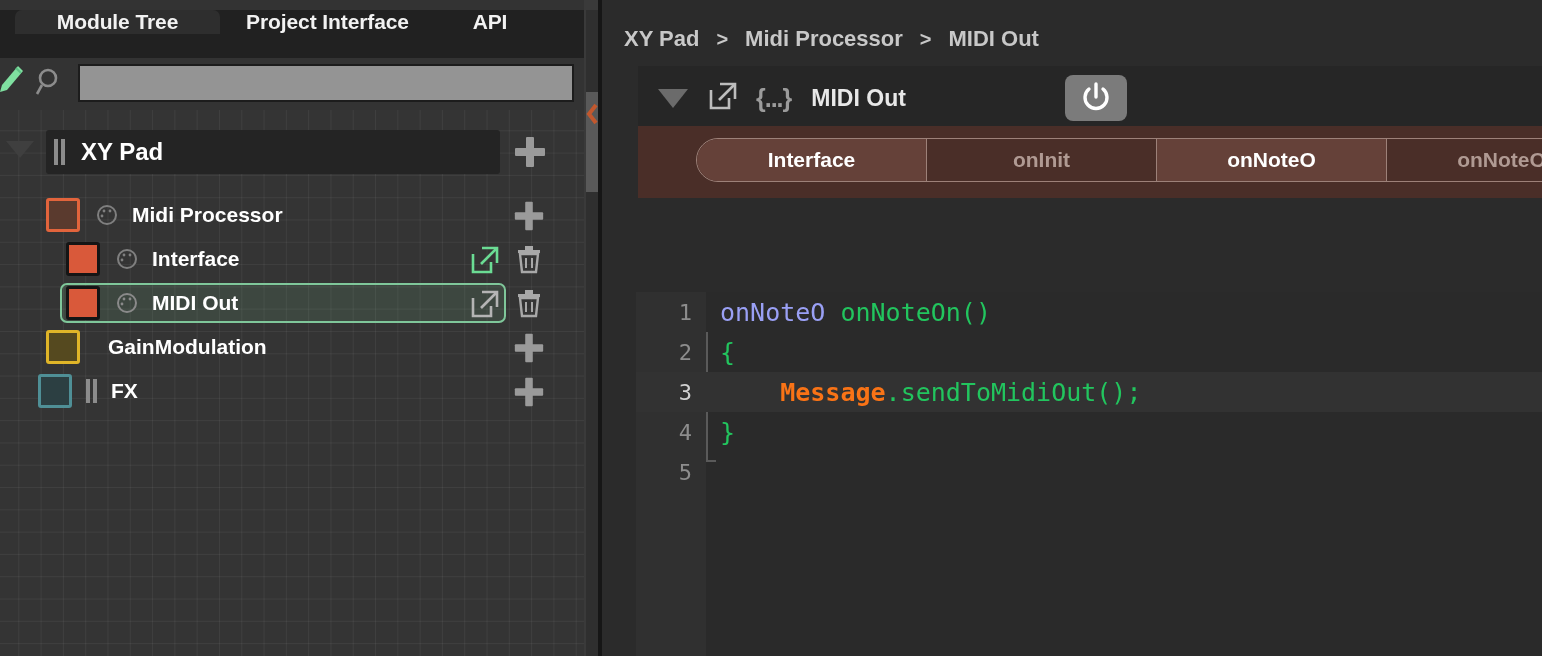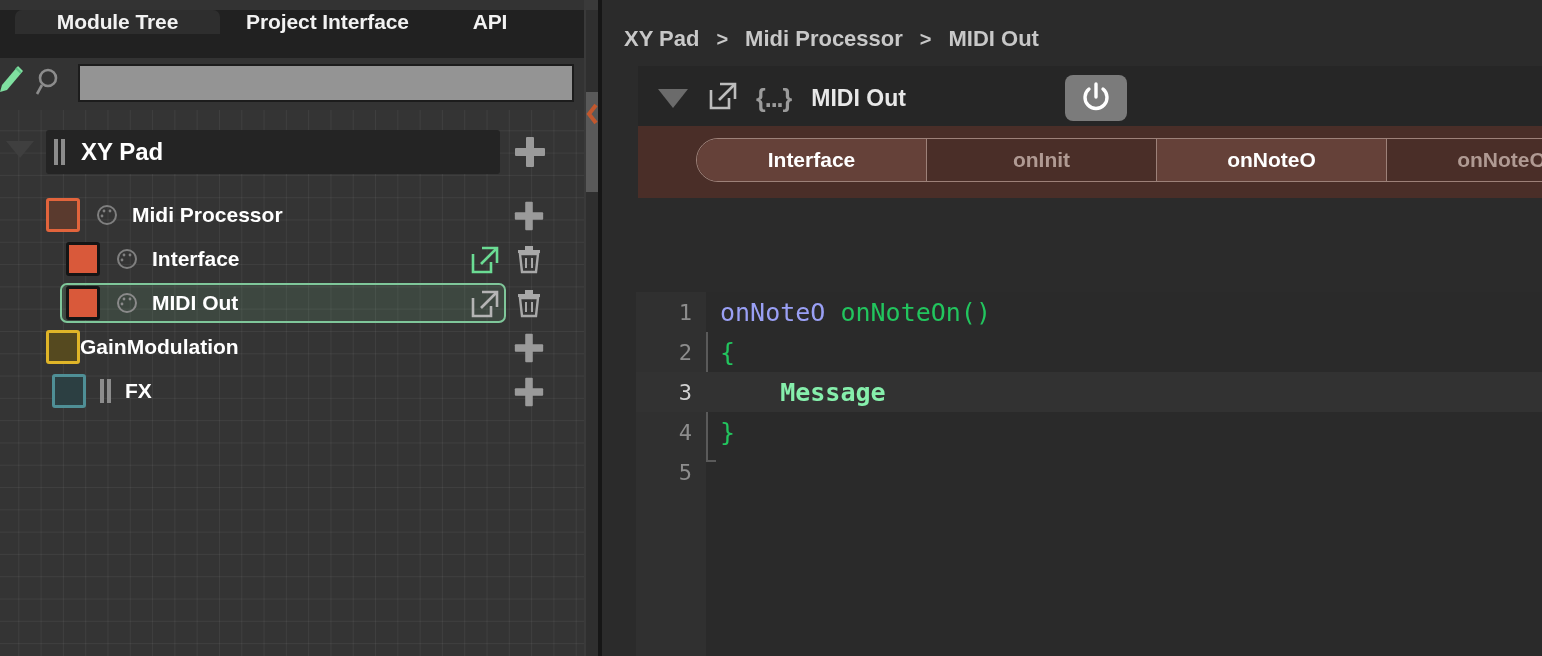--- a/index.html
+++ b/index.html
@@ -75,21 +75,21 @@
   .trow { position: absolute; height: 40px; display: flex; align-items: center; }
   .swatch { width: 34px; height: 34px; border: 3px solid #151515; border-radius: 3px; }
   .knob-icon { width: 22px; height: 22px; }
   .trow-label { color: #ffffff; font-size: 21px; font-weight: bold; white-space: nowrap; }
 
   #row-midiproc { left: 46px; top: 195px; width: 440px; }
   #row-interface { left: 66px; top: 239px; width: 440px; }
   #row-midiout  { left: 60px; top: 283px; width: 446px;
                   background: rgba(120,190,140,.14); border: 2px solid #7fc79a; border-radius: 7px; }
   #row-gainmod  { left: 46px; top: 327px; width: 440px; }
-  #row-fx       { left: 52px; top: 371px; width: 440px; }
+  #row-fx       { left: 38px; top: 371px; width: 440px; }
 
   .row-plus  { position: absolute; left: 512px; }
   .row-trash { position: absolute; left: 514px; }
   .row-extlink { position: absolute; }
 
   
   #left-strip {
     position: absolute; left: 584px; top: 0; width: 16px; height: 656px;
     background: #3a3a3a;
   }
@@ -174,21 +174,21 @@
   .code-line .lt {
     position: absolute; left: 84px; height: 40px; display: flex; align-items: center;
     font-family: "DejaVu Sans Mono", monospace; font-size: 25px; white-space: pre;
   }
   .code-line.current { background: #323232; }
   .code-line.current .ln { color: #d2d2d2; }
   #fold-guide { position: absolute; left: 70px; top: 40px; width: 2px; height: 130px; background: #5a5a5a; }
   #fold-foot  { position: absolute; left: 70px; top: 168px; width: 10px; height: 2px; background: #5a5a5a; }
   .kw  { color: #9aa0f5; }
   .pln { color: #22c55e; }
-  .obj { color: #86efac; font-weight: bold; }
+  .obj { color: #f97316; font-weight: bold; }
 </style>
 </head>
 <body>
 
 <div id="app">
 
   <div id="left-panel">
 
     <div id="left-grid"></div>
 
@@ -311,21 +311,21 @@
         <rect x="4" y="7" width="22" height="3" fill="#a8a8a8"></rect>
         <rect x="11" y="3" width="8" height="4" fill="#a8a8a8"></rect>
         <path d="M6 11 L24 11 L22 29 L8 29 Z" fill="none" stroke="#a8a8a8" stroke-width="2.4"></path>
         <line x1="12" y1="15" x2="12" y2="25" stroke="#a8a8a8" stroke-width="2"></line>
         <line x1="18" y1="15" x2="18" y2="25" stroke="#a8a8a8" stroke-width="2"></line>
       </svg>
     </div>
 
     <div class="trow" id="row-gainmod">
       <span class="swatch" style="background:#55491f;border-color:#e0b528;"></span>
-      <span class="trow-label" style="">GainModulation</span>
+      <span class="trow-label" style="margin-left:28px">GainModulation</span>
     </div>
     <div class="row-plus" style="top:331px">
       <svg width="34" height="34" viewBox="0 0 36 36">
         <rect x="14" y="3" width="8" height="30" rx="1" fill="#9a9a9a"></rect>
         <rect x="3" y="14" width="30" height="8" rx="1" fill="#9a9a9a"></rect>
       </svg>
     </div>
 
     <div class="trow" id="row-fx">
       <span class="swatch" style="background:#2c3f42;border-color:#4f8f96;"></span>
@@ -410,21 +410,21 @@
       <div class="code-line">
         <span class="ln">1</span>
         <span class="lt"><span class="kw">onNoteO </span><span class="pln">onNoteOn()</span></span>
       </div>
       <div class="code-line">
         <span class="ln">2</span>
         <span class="lt"><span class="pln">{</span></span>
       </div>
       <div class="code-line current">
         <span class="ln">3</span>
-        <span class="lt"><span class="pln">    </span><span class="obj">Message</span></span>
+        <span class="lt"><span class="pln">    </span><span class="obj">Message</span><span class="pln">.sendToMidiOut();</span></span>
       </div>
       <div class="code-line">
         <span class="ln">4</span>
         <span class="lt"><span class="pln">}</span></span>
       </div>
       <div class="code-line">
         <span class="ln">5</span>
         <span class="lt"></span>
       </div>
     </div>

